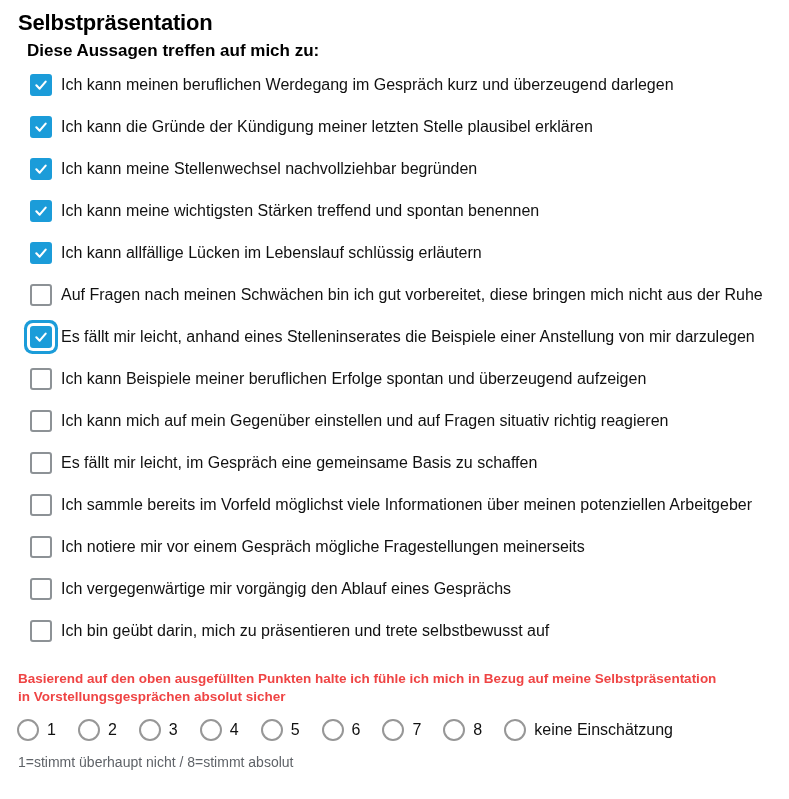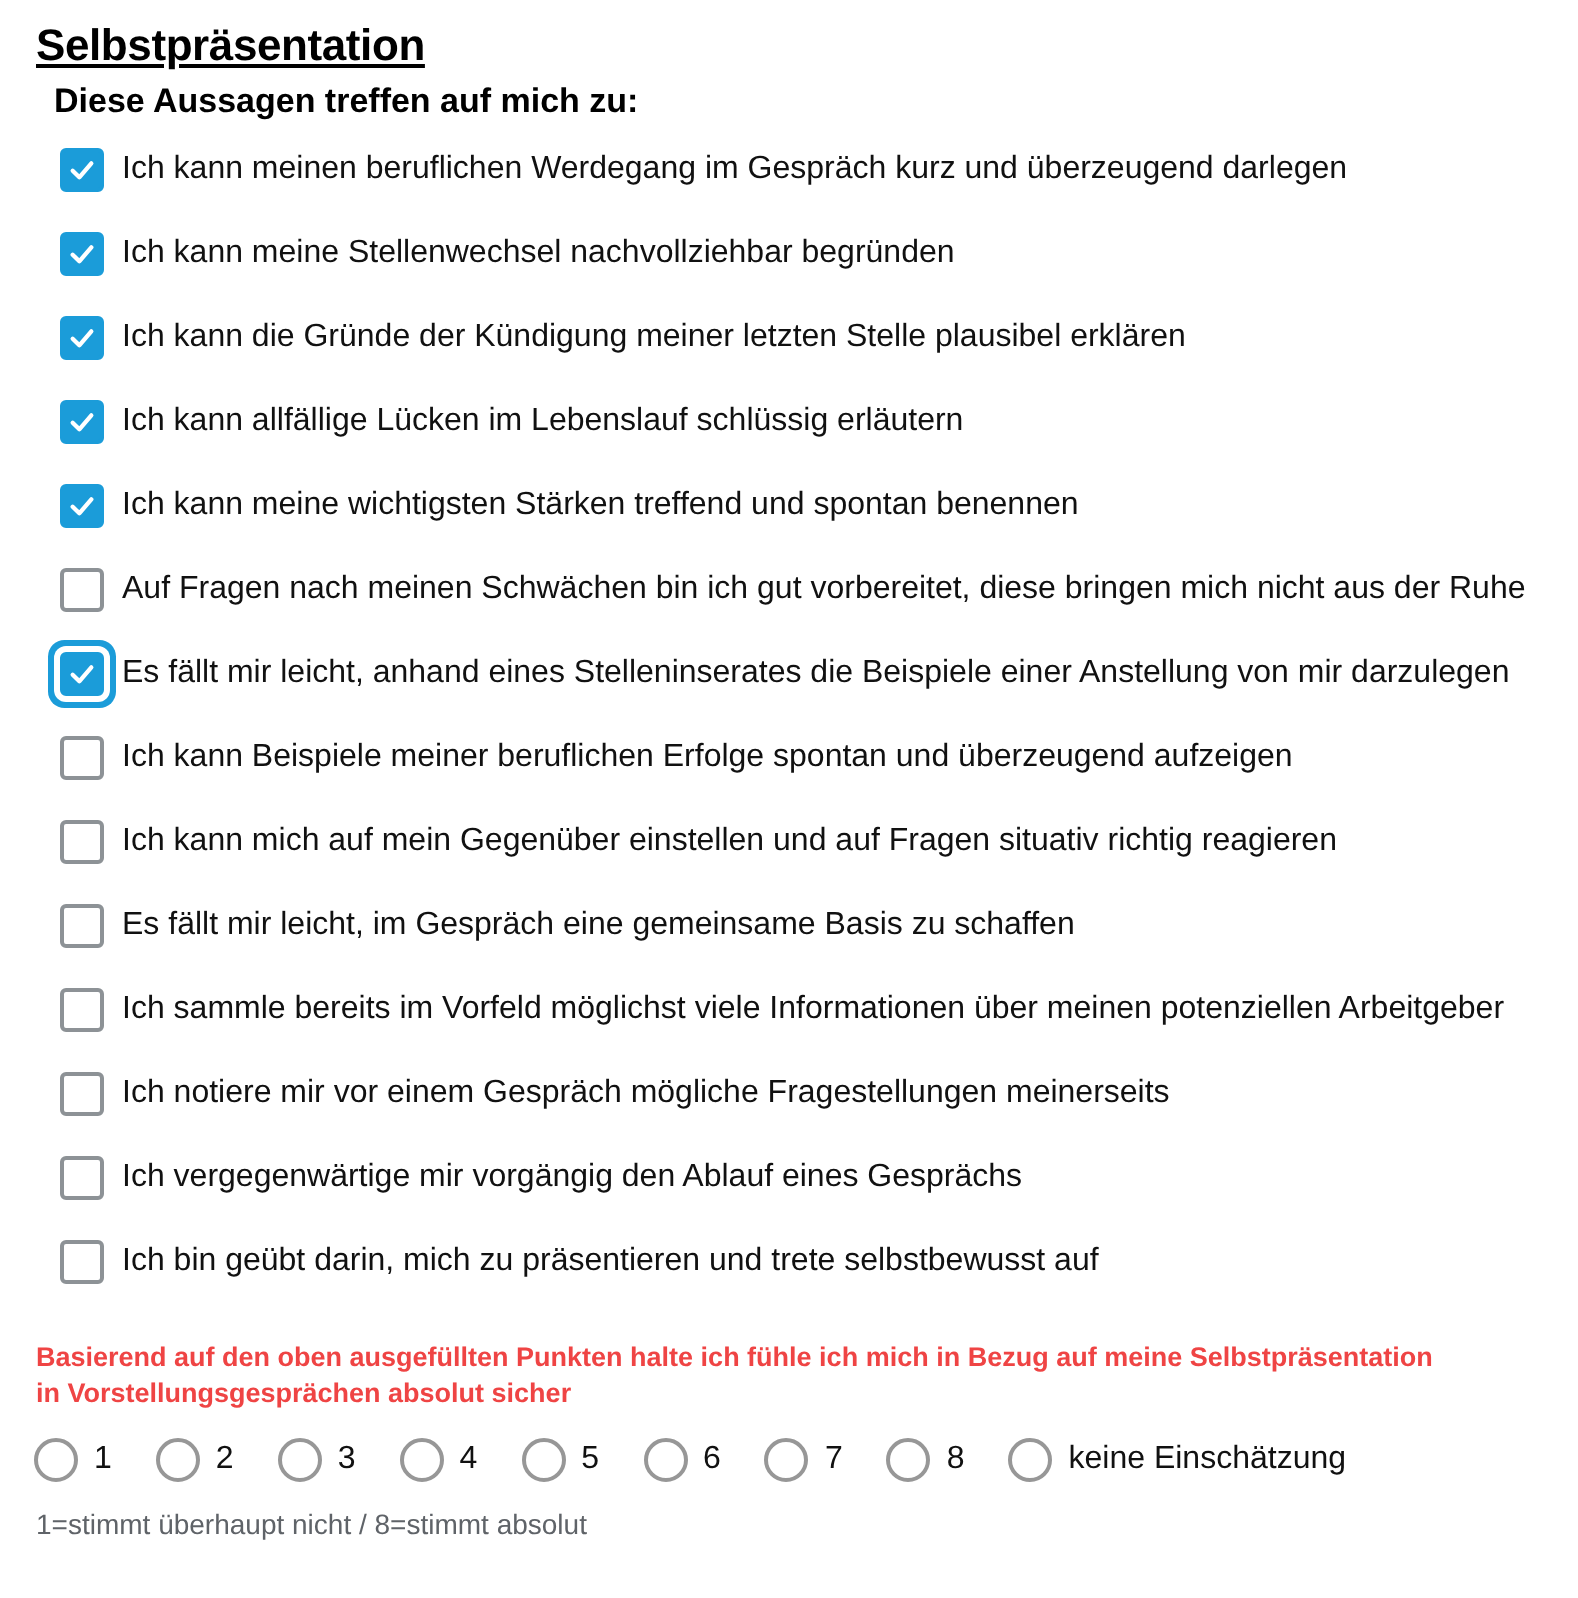--- a/index.html
+++ b/index.html
@@ -14,21 +14,20 @@
     -webkit-font-smoothing: antialiased;
   }
   .page { padding-top: 10px; }
 
   .page-title {
     font-size: 22px;
     font-weight: 800;
     letter-spacing: -0.2px;
     margin: 0 0 5px 18px;
     color: #000000;
-    text-decoration: underline;
   }
   .subtitle {
     font-size: 17px;
     font-weight: 700;
     margin: 0 0 12px 27px;
     color: #000000;
   }
 
   .checklist { margin-left: 30px; }
   .check-row {
@@ -124,51 +123,51 @@
     </span>
     <span class="check-label">Ich kann meinen beruflichen Werdegang im Gespräch kurz und überzeugend darlegen</span>
   </div>
 
   <div class="check-row">
     <span class="checkbox checked">
       <svg width="16" height="16" viewBox="0 0 24 24" fill="none">
         <path d="M5 12.5 L10 17.5 L19 7" stroke="#ffffff" stroke-width="3.2" stroke-linecap="round" stroke-linejoin="round"></path>
       </svg>
     </span>
+    <span class="check-label">Ich kann die Gründe der Kündigung meiner letzten Stelle plausibel erklären</span>
+  </div>
+
+  <div class="check-row">
+    <span class="checkbox checked">
+      <svg width="16" height="16" viewBox="0 0 24 24" fill="none">
+        <path d="M5 12.5 L10 17.5 L19 7" stroke="#ffffff" stroke-width="3.2" stroke-linecap="round" stroke-linejoin="round"></path>
+      </svg>
+    </span>
     <span class="check-label">Ich kann meine Stellenwechsel nachvollziehbar begründen</span>
   </div>
 
   <div class="check-row">
     <span class="checkbox checked">
       <svg width="16" height="16" viewBox="0 0 24 24" fill="none">
         <path d="M5 12.5 L10 17.5 L19 7" stroke="#ffffff" stroke-width="3.2" stroke-linecap="round" stroke-linejoin="round"></path>
       </svg>
     </span>
-    <span class="check-label">Ich kann die Gründe der Kündigung meiner letzten Stelle plausibel erklären</span>
+    <span class="check-label">Ich kann meine wichtigsten Stärken treffend und spontan benennen</span>
   </div>
 
   <div class="check-row">
     <span class="checkbox checked">
       <svg width="16" height="16" viewBox="0 0 24 24" fill="none">
         <path d="M5 12.5 L10 17.5 L19 7" stroke="#ffffff" stroke-width="3.2" stroke-linecap="round" stroke-linejoin="round"></path>
       </svg>
     </span>
     <span class="check-label">Ich kann allfällige Lücken im Lebenslauf schlüssig erläutern</span>
   </div>
 
   <div class="check-row">
-    <span class="checkbox checked">
-      <svg width="16" height="16" viewBox="0 0 24 24" fill="none">
-        <path d="M5 12.5 L10 17.5 L19 7" stroke="#ffffff" stroke-width="3.2" stroke-linecap="round" stroke-linejoin="round"></path>
-      </svg>
-    </span>
-    <span class="check-label">Ich kann meine wichtigsten Stärken treffend und spontan benennen</span>
-  </div>
-
-  <div class="check-row">
     <span class="checkbox">
       
     </span>
     <span class="check-label">Auf Fragen nach meinen Schwächen bin ich gut vorbereitet, diese bringen mich nicht aus der Ruhe</span>
   </div>
 
   <div class="check-row">
     <span class="checkbox checked focused">
       <svg width="16" height="16" viewBox="0 0 24 24" fill="none">
         <path d="M5 12.5 L10 17.5 L19 7" stroke="#ffffff" stroke-width="3.2" stroke-linecap="round" stroke-linejoin="round"></path>

